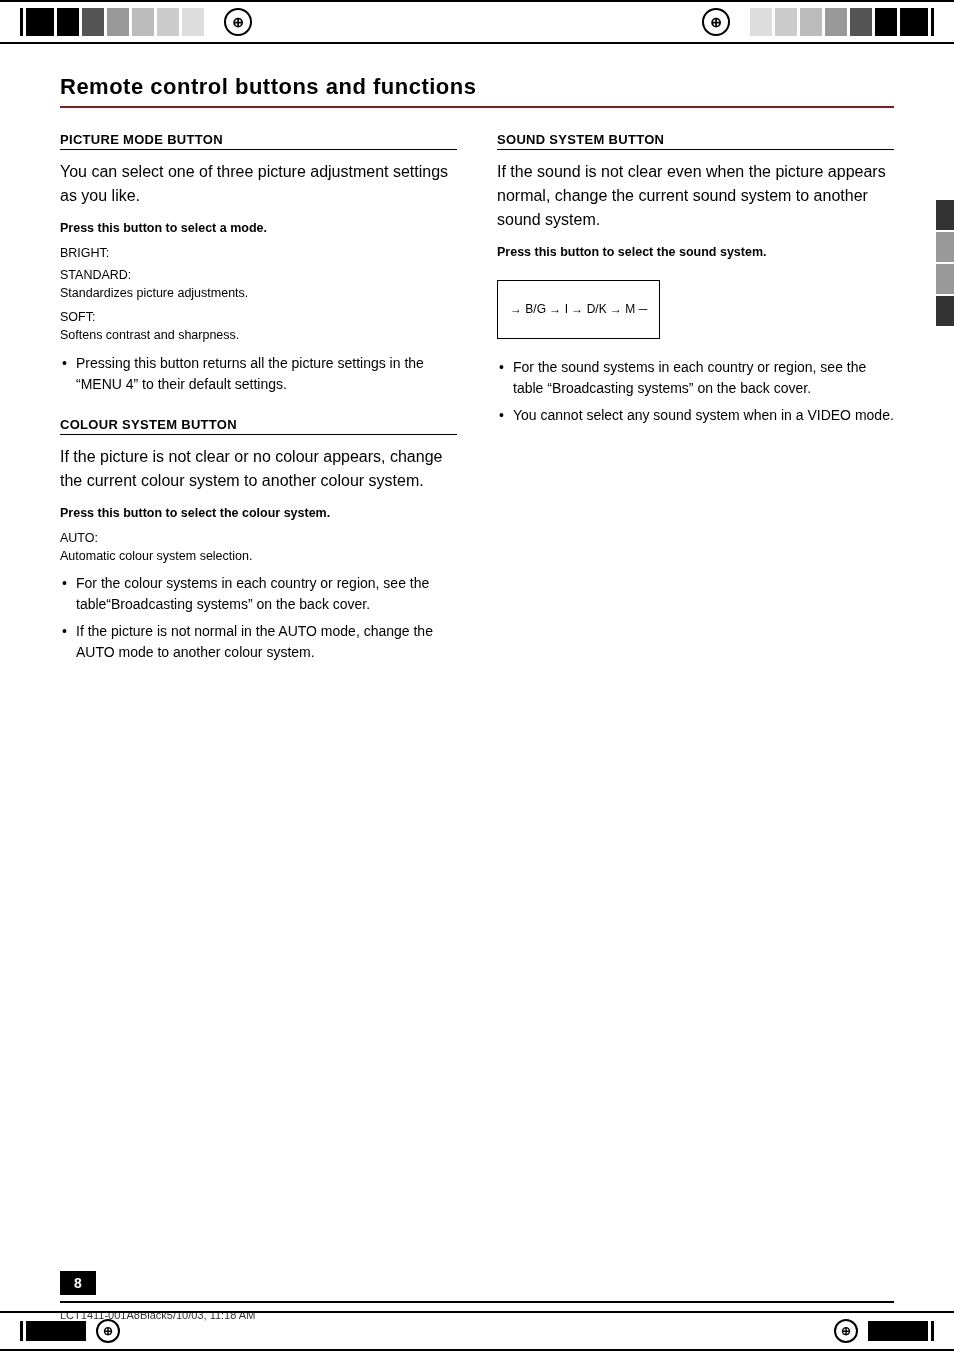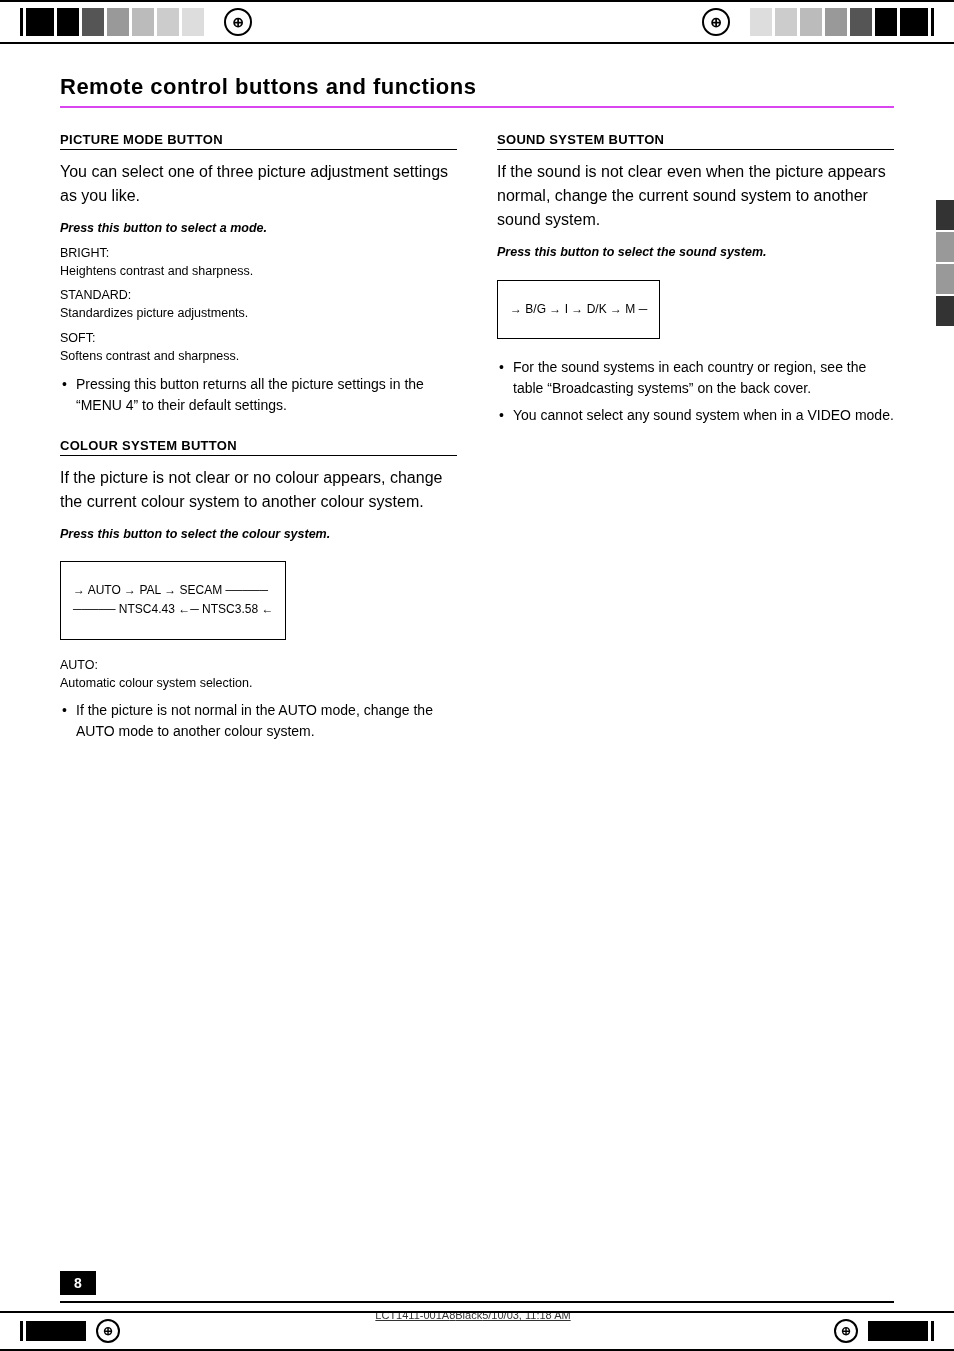--- a/index.html
+++ b/index.html
@@ -26,21 +26,21 @@
     .content {
       padding: 30px 60px 80px 60px;
       position: relative;
     }
 
     
     .page-title {
       font-size: 22px;
       font-weight: bold;
       font-family: 'Arial Black', Arial, sans-serif;
-      border-bottom: 2px solid #d946ef;
+      border-bottom: 2px solid #7f1d1d;
       padding-bottom: 6px;
       margin-bottom: 24px;
       letter-spacing: 0.5px;
     }
 
     
     .columns {
       display: flex;
       gap: 40px;
     }
@@ -68,21 +68,20 @@
       font-size: 16px;
       line-height: 1.5;
       margin-bottom: 12px;
     }
 
     .bold-instruction {
       font-weight: bold;
       font-size: 12.5px;
       margin-bottom: 8px;
       line-height: 1.4;
-      font-style: italic;
     }
 
     .sub-heading {
       font-weight: normal;
       font-size: 12.5px;
       margin-top: 8px;
       margin-bottom: 2px;
     }
 
     .sub-body {
@@ -190,48 +189,44 @@
     <div class="columns">
 
       <div class="col-left">
 
         <div class="section-block">
           <div class="section-header">PICTURE MODE button</div>
           <div class="section-body">You can select one of three picture adjustment settings as you like.</div>
           <div class="bold-instruction">Press this button to select a mode.</div>
 
           <div class="sub-heading">BRIGHT:</div>
-          <div class="sub-body">Heightens contrast and sharpness.</div>
 
           <div class="sub-heading">STANDARD:</div>
           <div class="sub-body">Standardizes picture adjustments.</div>
 
           <div class="sub-heading">SOFT:</div>
           <div class="sub-body">Softens contrast and sharpness.</div>
 
           <ul class="bullet-list">
             <li>Pressing this button returns all the picture settings in the “MENU 4” to their default settings.</li>
           </ul>
         </div>
 
         <div class="section-block">
           <div class="section-header">COLOUR SYSTEM button</div>
           <div class="section-body">If the picture is not clear or no colour appears, change the current colour system to another colour system.</div>
           <div class="bold-instruction">Press this button to select the colour system.</div>
 
           
-          <div class="flow-diagram">
-            <div>→ AUTO → PAL → SECAM ─────</div>
-            <div>───── NTSC4.43 ←─ NTSC3.58 ←</div>
-          </div>
 
           <div class="sub-heading">AUTO:</div>
           <div class="sub-body">Automatic colour system selection.</div>
 
           <ul class="bullet-list">
+            <li>For the colour systems in each country or region, see the table“Broadcasting systems” on the back cover.</li>
             <li>If the picture is not normal in the AUTO mode,  change the AUTO mode to another colour system.</li>
           </ul>
         </div>
 
       </div>
 
       <div class="col-right">
 
         <div class="section-block">
           <div class="section-header">SOUND SYSTEM button</div>
@@ -264,21 +259,21 @@
 
   <div style="position:absolute; bottom:30px; left:60px; right:0;">
     
     <div style="display:inline-flex; align-items:center; justify-content:center; background:#000; color:#fff; font-weight:bold; font-size:14px; width:36px; height:24px; margin-bottom:6px;">
       <span>8</span>
     </div>
 
     <div style="width:calc(100% - 60px); height:2px; background:#000; margin-bottom:6px;"></div>
 
     
-    <div style="display:flex; justify-content:center; font-size:11px; color:#333; padding-right:68px;text-decoration:underline;">
+    <div style="display:flex; justify-content:flex-start; font-size:11px; color:#333; padding-right:68px;">
       <span>LCT1411-001A</span>
       <span>8</span>
       <span>Black</span>
       <span>5/10/03, 11:18 AM</span>
     </div>
   </div>
 
   <div style="position:absolute; bottom:0; left:0; right:0; border-top:2px solid #000; border-bottom:2px solid #000; padding:6px 20px; display:flex; align-items:center; gap:10px;">
     <div style="display:flex; gap:3px; align-items:center;">
       <div style="width:3px; height:20px; background:#000;"></div>

